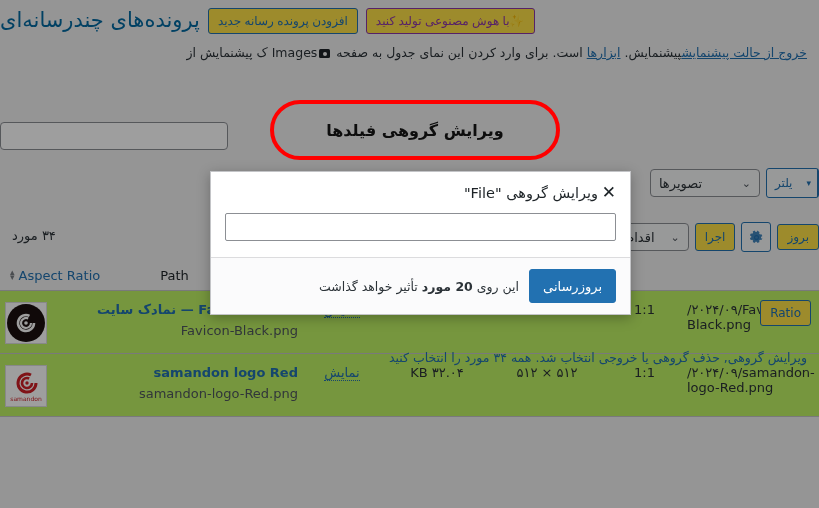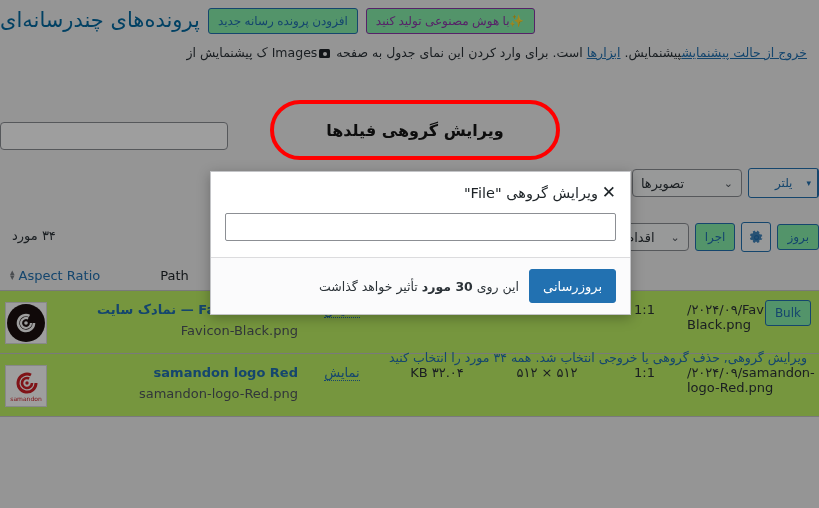--- a/index.html
+++ b/index.html
@@ -21,21 +21,21 @@
     padding:8px 12px 0 0;height:34px;box-sizing:border-box;
   }
   .hdr h1{
     font-size:21px;font-weight:400;color:#0369a1;margin:0;
     line-height:1.3;white-space:nowrap;
   }
   .btn{
     display:inline-flex;align-items:center;justify-content:center;
     height:26px;padding:0 9px;box-sizing:border-box;
     border:1px solid #2271b1;border-radius:3px;
-    background:#86efac;color:#2271b1;
+    background:#fde047;color:#2271b1;
     font-size:12px;line-height:1;white-space:nowrap;cursor:pointer;
   }
   .btn-ai{border-color:#8c37a8;color:#8c37a8;}
 
   
   .notice{
     padding:10px 12px 0 0;font-size:12.5px;color:#2c3338;
     text-align:right;white-space:nowrap;line-height:1.5;
   }
   .notice a{color:#2271b1;text-decoration:underline;}
@@ -70,21 +70,21 @@
     color:#2c3338;font-size:13px;
     display:flex;align-items:center;justify-content:space-between;
     padding:0 8px;gap:16px;min-width:110px;cursor:pointer;
   }
   .sel .chev{font-size:11px;color:#50575e;}
   .split{
     height:28px;border:1px solid #2271b1;border-radius:3px;
     color:#2271b1;background:#f6f7f7;display:flex;align-items:center;
     font-size:12px;cursor:pointer;
   }
-  .split .lbl{padding:0 8px;margin-left:18px;}
+  .split .lbl{padding:0 8px;}
   .split .arr{
     border-right:1px solid #2271b1;padding:0 6px;font-size:9px;
     display:flex;align-items:center;height:100%;box-sizing:border-box;
   }
 
   
   .count{
     position:absolute;right:auto;left:0;top:228px;
     width:230px;text-align:left;padding-left:12px;box-sizing:border-box;
     font-size:13px;color:#2c3338;
@@ -320,21 +320,21 @@
         <a href="#">نمایش</a>
       </div>
       <div class="c-size">۳۲.۰۴ KB</div>
       <div class="c-dim">۵۱۲ × ۵۱۲</div>
       <div class="c-ar">1:1</div>
       <div class="c-path">/۲۰۲۴/۰۹/samandon-logo-Red.png</div>
     </div>
   </div>
 
   <div class="bulkstrip">
-    <div class="btn">Bulk</div>
+    <div class="btn">Ratio</div>
   </div>
 
   <div class="selnotice">
     <span>ویرایش گروهی, حذف گروهی یا خروجی انتخاب شد. همه ۳۴ مورد را انتخاب کنید</span>
   </div>
 
 </div>
 
 <div id="overlay"></div>
 
@@ -346,16 +346,16 @@
   <div class="m-head">
     <span class="m-x">✕</span>
     <span class="m-title">ویرایش گروهی "File"</span>
   </div>
   <div class="m-body">
     <input class="m-input" type="text" placeholder="" style="">
   </div>
   <div class="m-foot">
     <button class="m-update">بروزرسانی</button>
     <span class="m-affect">
-      <span>این روی </span><b>30 مورد</b><span> تأثیر خواهد گذاشت</span>
+      <span>این روی </span><b>20 مورد</b><span> تأثیر خواهد گذاشت</span>
     </span>
   </div>
 </div>
 
 </body></html>

